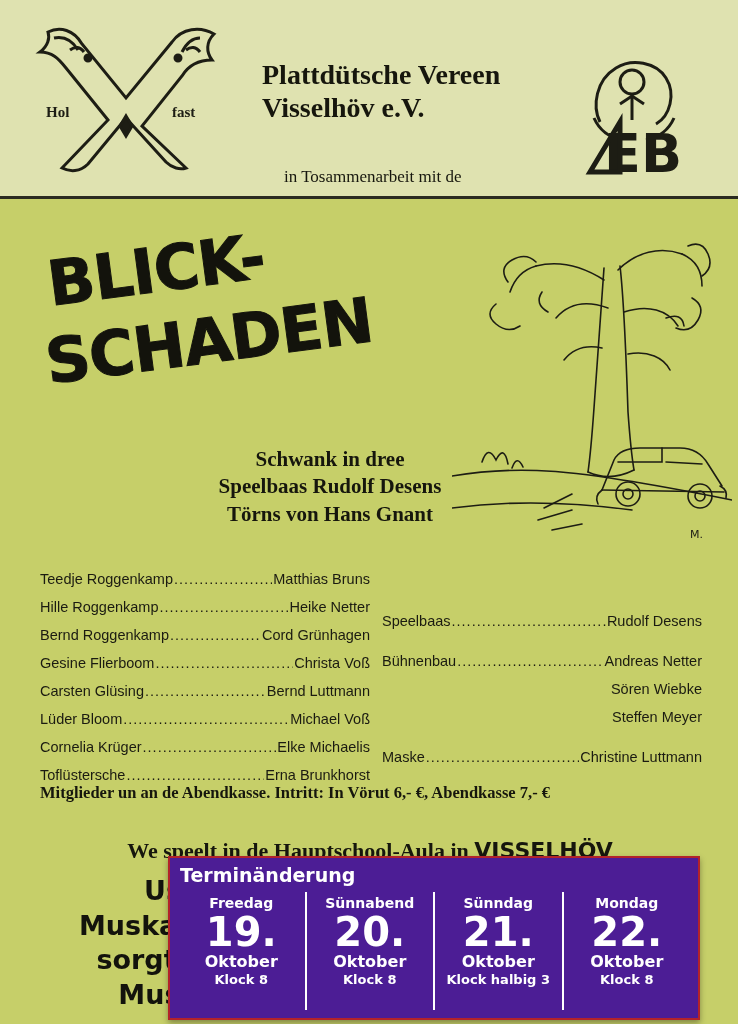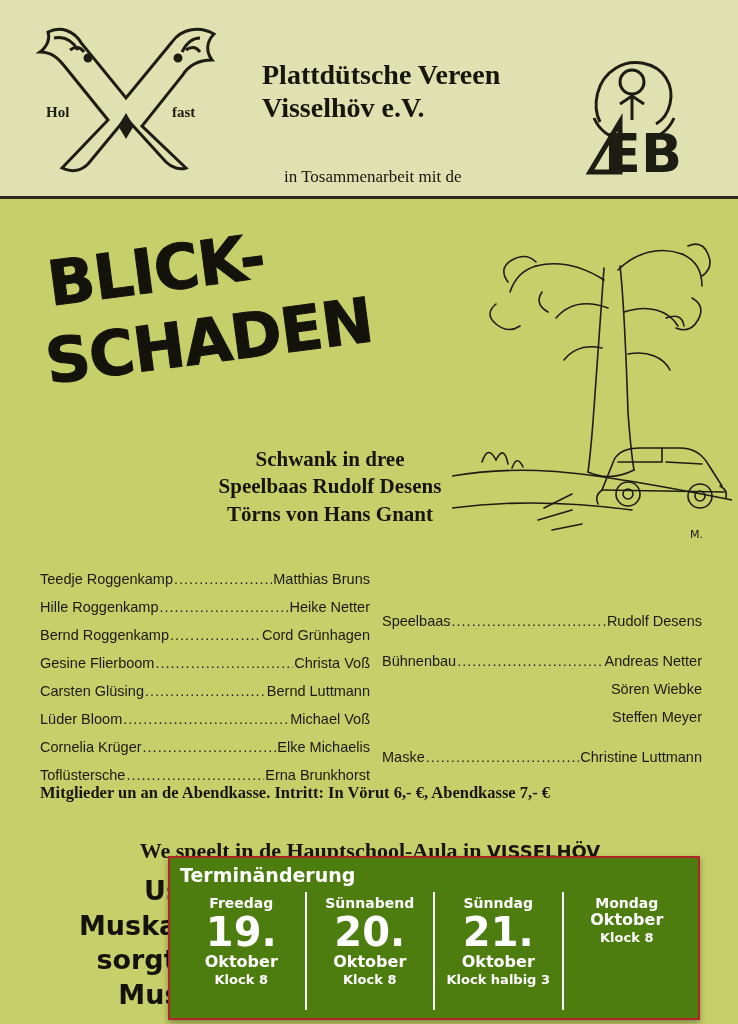--- a/index.html
+++ b/index.html
@@ -127,37 +127,37 @@
   }
   .venue{
     position:absolute;left:40px;top:838px;width:660px;
     text-align:center;
     font-family:"Liberation Serif",serif;
     font-weight:bold;font-size:22px;
     color:#16160d;
   }
   .venue .vs{
     font-family:"DejaVu Sans",sans-serif;
-    font-size:18px;
+    font-size:22px;
     letter-spacing:0px;
   }
 
   
   .music{
     position:absolute;left:58px;top:874px;width:210px;
     font-family:"DejaVu Sans",sans-serif;
     font-weight:bold;font-size:27px;line-height:1.28;
     color:#13130c;
     text-align:center;
   }
 
   
   .banner{
     position:absolute;left:168px;top:856px;width:528px;height:160px;
-    background:#4d7c0f;
+    background:#4c1d95;
     border:2px solid #b3232a;
     box-shadow:0 3px 6px rgba(0,0,0,0.35);
   }
   .banner-title{
     position:absolute;left:10px;top:6px;
     font-family:"DejaVu Sans",sans-serif;
     font-weight:bold;font-size:19px;color:#ffffff;
   }
   .dates{
     position:absolute;left:8px;top:34px;width:512px;height:118px;
@@ -391,19 +391,20 @@
         <div class="dtime">Klock 8</div>
       </div>
       <div class="date-cell">
         <div class="dow">Sünndag</div>
         <div class="dnum">21.</div>
         <div class="dmon">Oktober</div>
         <div class="dtime">Klock halbig 3</div>
       </div>
       <div class="date-cell">
         <div class="dow">Mondag</div>
+        <div class="dnum">22.</div>
         <div class="dmon">Oktober</div>
         <div class="dtime">Klock 8</div>
       </div>
     </div>
   </div>
 
 </div>
 
 </body></html>

